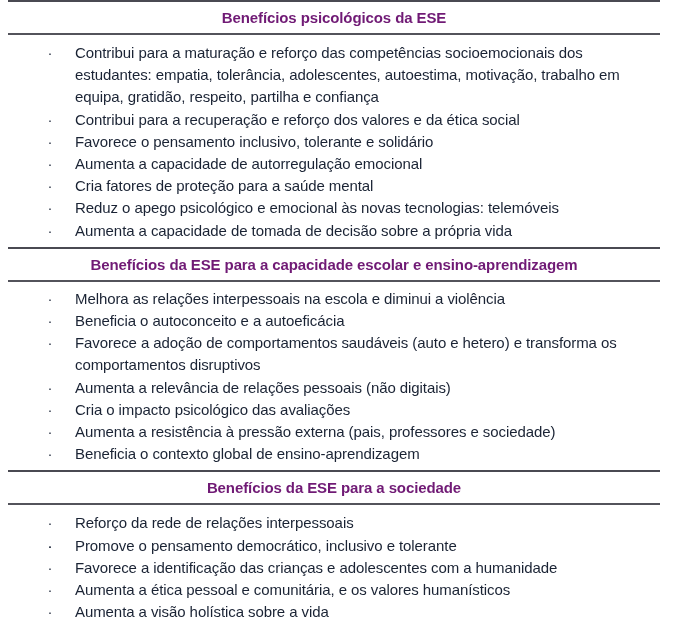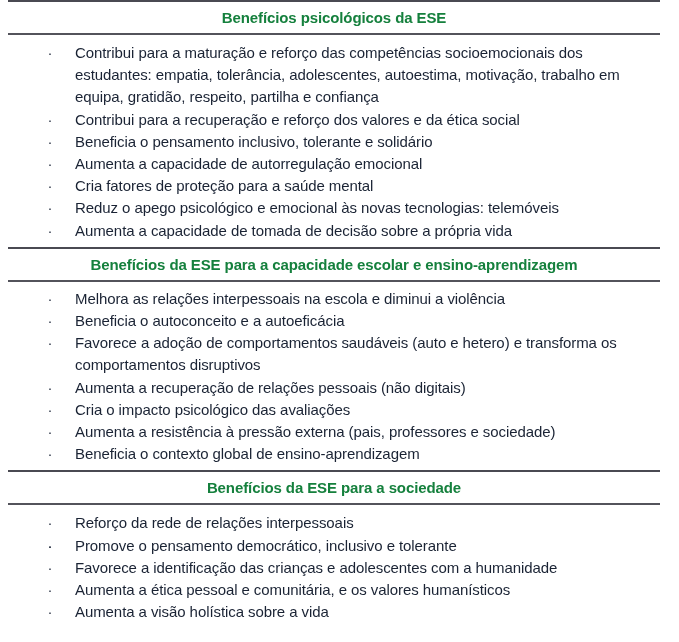--- a/index.html
+++ b/index.html
@@ -36,21 +36,21 @@
   }
 
   
   .section-header {
     text-align: center;
     font-weight: bold;
     font-size: 15px;
     line-height: 22px;
     padding: 5px 0 4px 0;
     letter-spacing: -0.1px;
-    color: #15803d;
+    color: #701a75;
   }
 
   
   .bullet-list {
     margin: 0;
     padding: 6px 0 5px 0;
     list-style: none;
   }
   .bullet-item {
     position: relative;
@@ -93,21 +93,21 @@
       <li class="bullet-item">
         <span class="bullet-marker">·</span>
         <span class="bullet-text">Contribui para a maturação e reforço das competências socioemocionais dos estudantes: empatia, tolerância, adolescentes, autoestima, motivação, trabalho em equipa, gratidão, respeito, partilha e confiança</span>
       </li>
       <li class="bullet-item">
         <span class="bullet-marker">·</span>
         <span class="bullet-text">Contribui para a recuperação e reforço dos valores e da ética social</span>
       </li>
       <li class="bullet-item">
         <span class="bullet-marker">·</span>
-        <span class="bullet-text">Beneficia o pensamento inclusivo, tolerante e solidário</span>
+        <span class="bullet-text">Favorece o pensamento inclusivo, tolerante e solidário</span>
       </li>
       <li class="bullet-item">
         <span class="bullet-marker">·</span>
         <span class="bullet-text">Aumenta a capacidade de autorregulação emocional</span>
       </li>
       <li class="bullet-item">
         <span class="bullet-marker">·</span>
         <span class="bullet-text">Cria fatores de proteção para a saúde mental</span>
       </li>
       <li class="bullet-item">
@@ -133,21 +133,21 @@
       <li class="bullet-item">
         <span class="bullet-marker">·</span>
         <span class="bullet-text">Beneficia o autoconceito e a autoeficácia</span>
       </li>
       <li class="bullet-item">
         <span class="bullet-marker">·</span>
         <span class="bullet-text">Favorece a adoção de comportamentos saudáveis (auto e hetero) e transforma os comportamentos disruptivos</span>
       </li>
       <li class="bullet-item">
         <span class="bullet-marker">·</span>
-        <span class="bullet-text">Aumenta a recuperação de relações pessoais (não digitais)</span>
+        <span class="bullet-text">Aumenta a relevância de relações pessoais (não digitais)</span>
       </li>
       <li class="bullet-item">
         <span class="bullet-marker">·</span>
         <span class="bullet-text">Cria o impacto psicológico das avaliações</span>
       </li>
       <li class="bullet-item">
         <span class="bullet-marker">·</span>
         <span class="bullet-text">Aumenta a resistência à pressão externa (pais, professores e sociedade)</span>
       </li>
       <li class="bullet-item">

